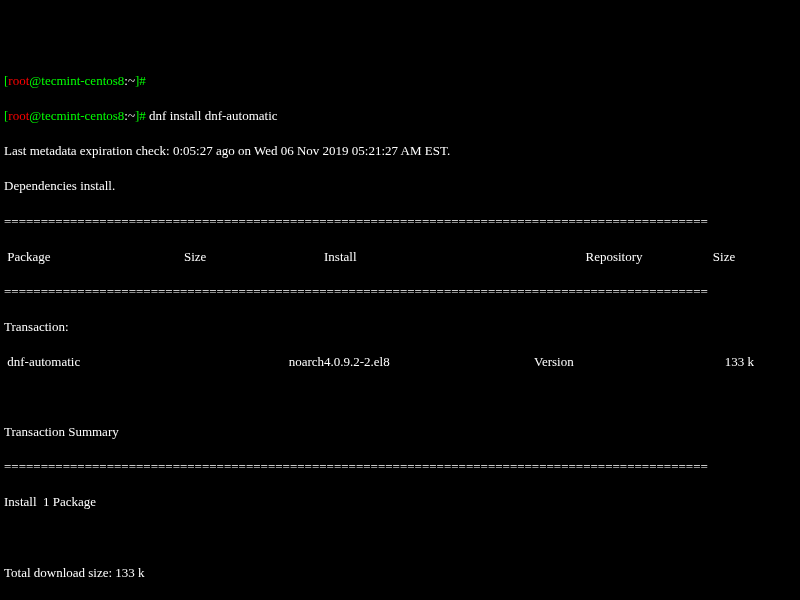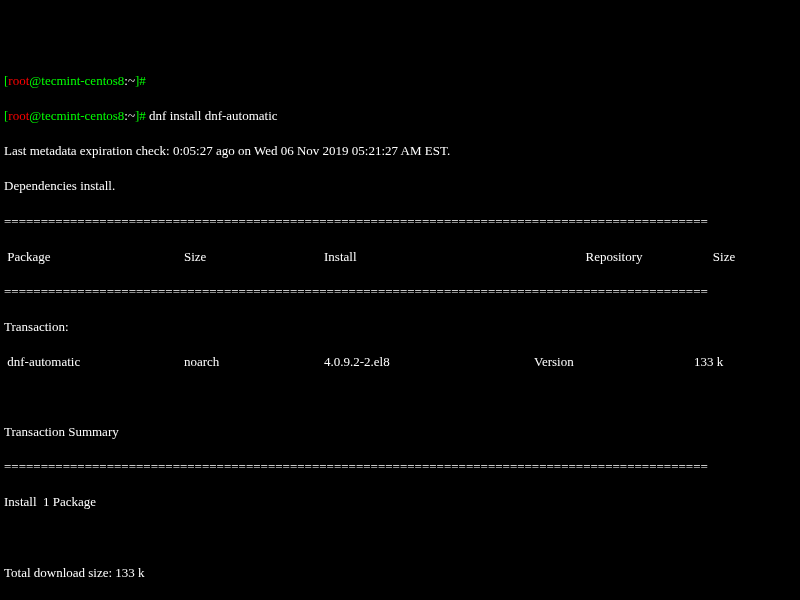--- a/index.html
+++ b/index.html
@@ -26,21 +26,21 @@
 
 
 <div class="line"><span class="green">[</span><span class="red">root</span><span class="green">@</span><span class="green">tecmint-centos8</span><span class="white">:~</span><span class="green">]</span><span class="green">#</span></div>
 <div class="line"><span class="green">[</span><span class="red">root</span><span class="green">@</span><span class="green">tecmint-centos8</span><span class="white">:~</span><span class="green">]</span><span class="green">#</span><span class="white"> dnf install dnf-automatic</span></div>
 <div class="line">Last metadata expiration check: 0:05:27 ago on Wed 06 Nov 2019 05:21:27 AM EST.</div>
 <div class="line">Dependencies install.</div>
 <div class="line">================================================================================================</div>
 <div class="line"><span style="display:inline-block;width:180px;"> Package</span><span style="display:inline-block;width:140px;">Size</span><span style="display:inline-block;width:210px;">Install</span><span style="display:inline-block;width:160px;text-align:center;">Repository</span><span style="display:inline-block;width:60px;text-align:center;">Size</span></div>
 <div class="line">================================================================================================</div>
 <div class="line">Transaction:</div>
-<div class="line"><span style="display:inline-block;width:180px;"> dnf-automatic</span><span style="display:inline-block;width:140px;">noarch</span><span style="display:inline-block;width:210px;">4.0.9.2-2.el8</span><span style="display:inline-block;width:160px;">Version</span><span style="display:inline-block;width:60px;text-align:left;">133 k</span></div>
+<div class="line"><span style="display:inline-block;width:180px;"> dnf-automatic</span><span style="display:inline-block;width:140px;text-align:right;">noarch</span><span style="display:inline-block;width:210px;">4.0.9.2-2.el8</span><span style="display:inline-block;width:160px;">Version</span><span style="display:inline-block;width:60px;text-align:right;">133 k</span></div>
 <div class="line"> </div>
 <div class="line">Transaction Summary</div>
 <div class="line">================================================================================================</div>
 <div class="line">Install  1 Package</div>
 <div class="line"> </div>
 <div class="line">Total download size: 133 k</div>
 <div class="line">Installed size: 46 k</div>
 
 
 

